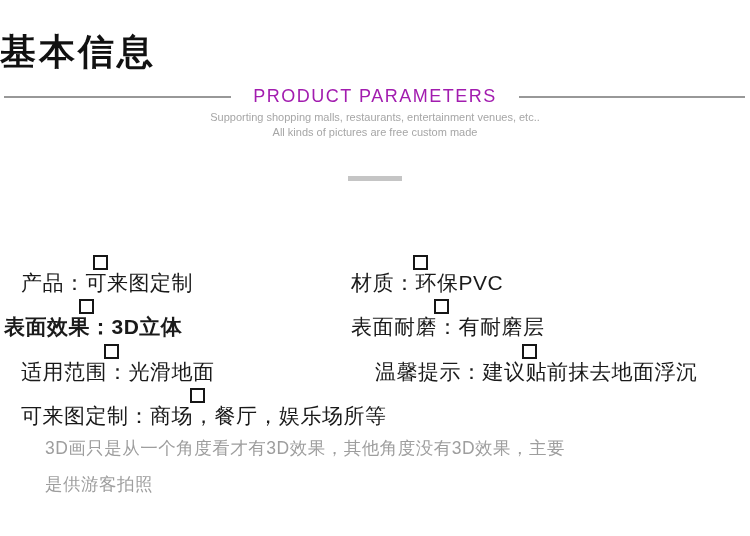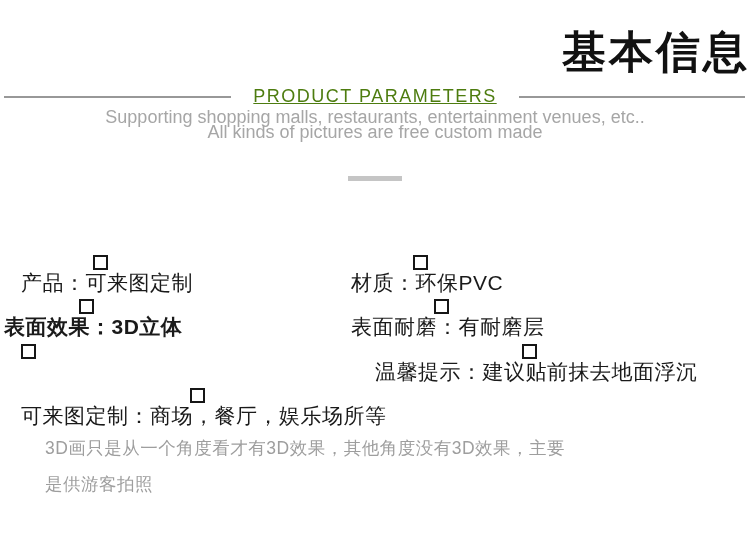--- a/index.html
+++ b/index.html
@@ -10,22 +10,22 @@
     background: #ffffff;
     overflow: hidden;
     font-family: "Liberation Sans", "DejaVu Sans", sans-serif;
   }
   .title {
     position: absolute;
     top: 26px;
     left: 0;
     width: 100%;
     margin: 0;
-    text-align: right;
-    font-size: 44px;
+    text-align: left;
+    font-size: 36px;
     line-height: 52px;
     font-weight: 700;
     letter-spacing: 3px;
     color: #111111;
   }
   .rule-line {
     position: absolute;
     top: 96px;
     left: 4px;
     right: 5px;
@@ -39,32 +39,31 @@
     width: 100%;
     text-align: center;
   }
   .subtitle-wrap span {
     display: inline-block;
     background: #ffffff;
     padding: 0 22px;
     font-size: 18px;
     line-height: 21px;
     letter-spacing: 1.5px;
-    color: #4d7c0f;
+    color: #a21caf;
     font-weight: 400;
-    text-decoration: underline;
   }
   .desc {
     position: absolute;
     top: 110px;
     left: 0;
     width: 100%;
     margin: 0;
     text-align: center;
-    font-size: 18px;
+    font-size: 11px;
     line-height: 15px;
     color: #a6a6a6;
   }
   .divider-bar {
     position: absolute;
     top: 176px;
     left: calc(50% - 27px);
     width: 54px;
     height: 5px;
     background: #c5c5c5;
@@ -135,20 +134,21 @@
     <span class="item-text">表面效果：3D立体</span>
   </div>
 
   <div class="param-item" style="top:299px; left:351px;">
     <span class="bullet"></span>
     <span class="item-text">表面耐磨：有耐磨层</span>
   </div>
 
   <div class="param-item" style="top:344px; left:21px;">
     <span class="bullet"></span>
+    <span class="item-text">适用范围：光滑地面</span>
   </div>
 
   <div class="param-item" style="top:344px; left:351px;padding-left:24px;">
     <span class="bullet"></span>
     <span class="item-text">温馨提示：建议贴前抹去地面浮沉</span>
   </div>
 
   <div class="param-item" style="top:388px; left:21px;">
     <span class="bullet"></span>
     <span class="item-text">可来图定制：商场，餐厅，娱乐场所等</span>

